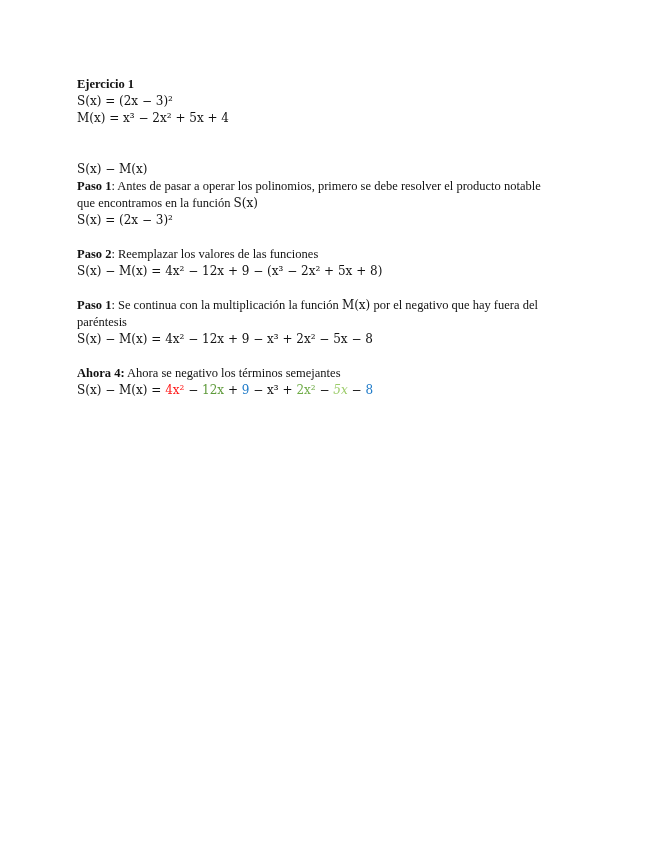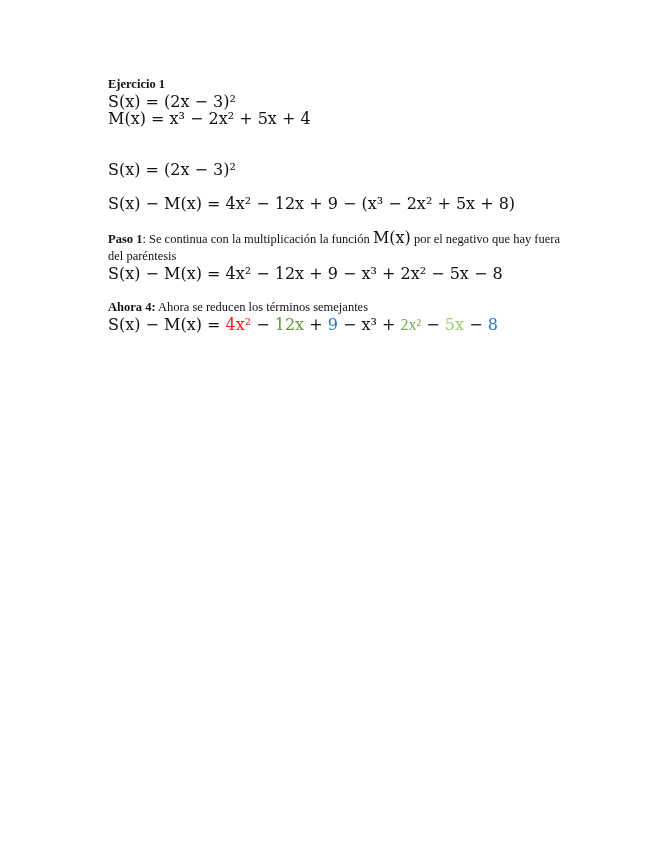--- a/index.html
+++ b/index.html
@@ -1,53 +1,60 @@
 <!DOCTYPE html>
 <html><head>
 <meta charset="utf-8">
 <style>
   html, body { margin: 0; padding: 0; background: #ffffff; }
   body { width: 655px; height: 848px; position: relative; overflow: hidden; }
   .page {
-    position: absolute; left: 108px; top: 76px; width: 470px;
+    position: absolute; left: 77px; top: 76px; width: 470px;
     font-family: "Liberation Serif", serif; font-size: 12.5px; color: #111;
   }
   .line { height: 17px; line-height: 17px; white-space: nowrap; position: relative; }
   .gap { height: 17px; }
   .gap2 { height: 34px; }
   b { font-weight: bold; }
-  .math { font-family: "DejaVu Serif", serif; font-size: 16px; }
+  .math { font-family: "DejaVu Serif", serif; font-size: 12px; }
   .wrap { white-space: normal; height: auto; line-height: 17px; }
   .c-red { color: #ff1a1a; }
   .c-green { color: #5e9a3a; margin-top: 31px; }
   .c-blue { color: #1f7bc9; }
-  .c-green2 { color: #6fac47; font-family: Liberation Serif, serif; }
-  .c-lgreen { color: #9ccc6a; }
+  .c-green2 { color: #6fac47; }
+  .c-lgreen { color: #9ccc6a; font-style: italic; }
 </style>
 </head>
 <body>
 
 <div class="page">
   <div class="line"><b>Ejercicio 1</b></div>
   <div class="line math">S(x) = (2x − 3)²</div>
   <div class="line math">M(x) = x³ − 2x² + 5x + 4</div>
   <div class="gap2"></div>
 
+  <div class="line math">S(x) − M(x)</div>
 
+  <div class="line wrap">
+    <b>Paso 1</b><span>: Antes de pasar a operar los polinomios, primero se debe resolver el producto notable que encontramos en la función </span><span class="math">S(x)</span>
+  </div>
   <div class="line math">S(x) = (2x − 3)²</div>
   <div class="gap"></div>
 
+  <div class="line">
+    <b>Paso 2</b><span>: Reemplazar los valores de las funciones</span>
+  </div>
   <div class="line math">S(x) − M(x) = 4x² − 12x + 9 − (x³ − 2x² + 5x + 8)</div>
   <div class="gap"></div>
 
   <div class="line wrap">
     <b>Paso 1</b><span>: Se continua con la multiplicación la función </span><span class="math">M(x)</span><span> por el negativo que hay fuera del paréntesis</span>
   </div>
   <div class="line math">S(x) − M(x) = 4x² − 12x + 9 − x³ + 2x² − 5x − 8</div>
   <div class="gap"></div>
 
   <div class="line">
-    <b>Ahora 4:</b><span> Ahora se reducen los términos semejantes</span>
+    <b>Ahora 4:</b><span> Ahora se negativo los términos semejantes</span>
   </div>
   <div class="line math">
     <span>S(x) − M(x) = </span><span class="c-red">4x²</span><span> − </span><span class="c-green">12x</span><span> + </span><span class="c-blue">9</span><span> − x³ + </span><span class="c-green2">2x²</span><span> − </span><span class="c-lgreen">5x</span><span> − </span><span class="c-blue">8</span>
   </div>
 </div>
 
 </body></html>

